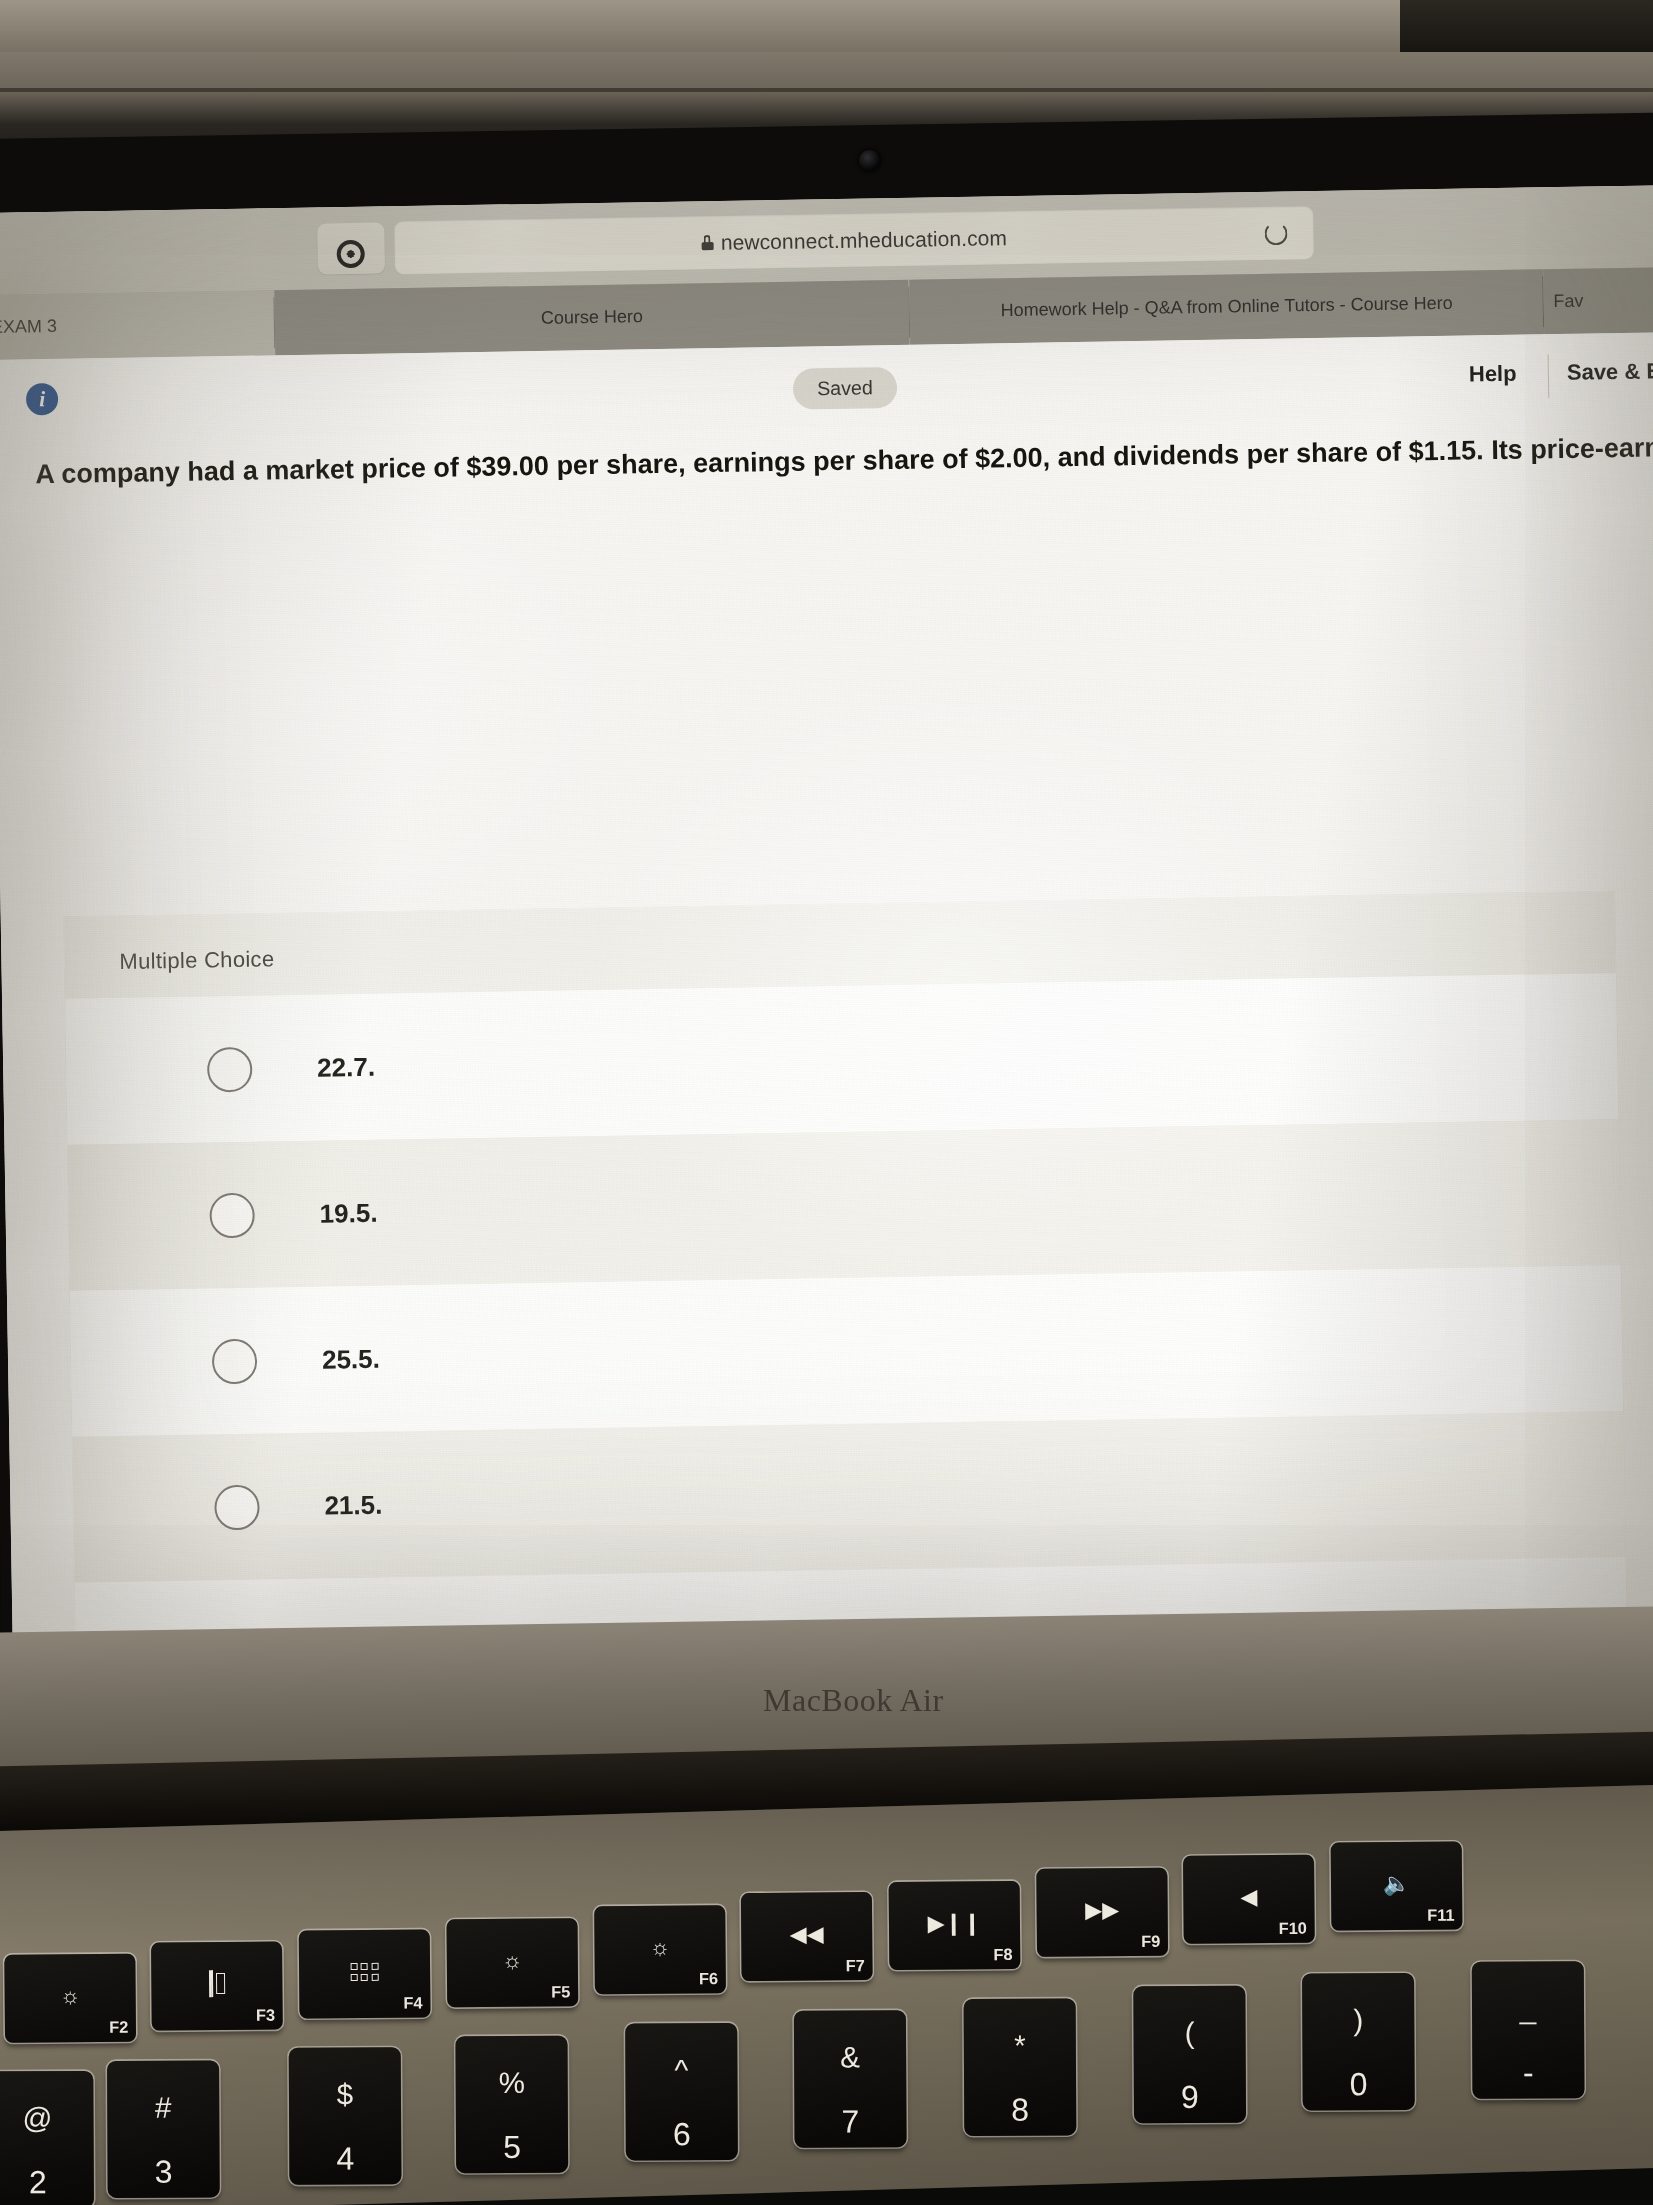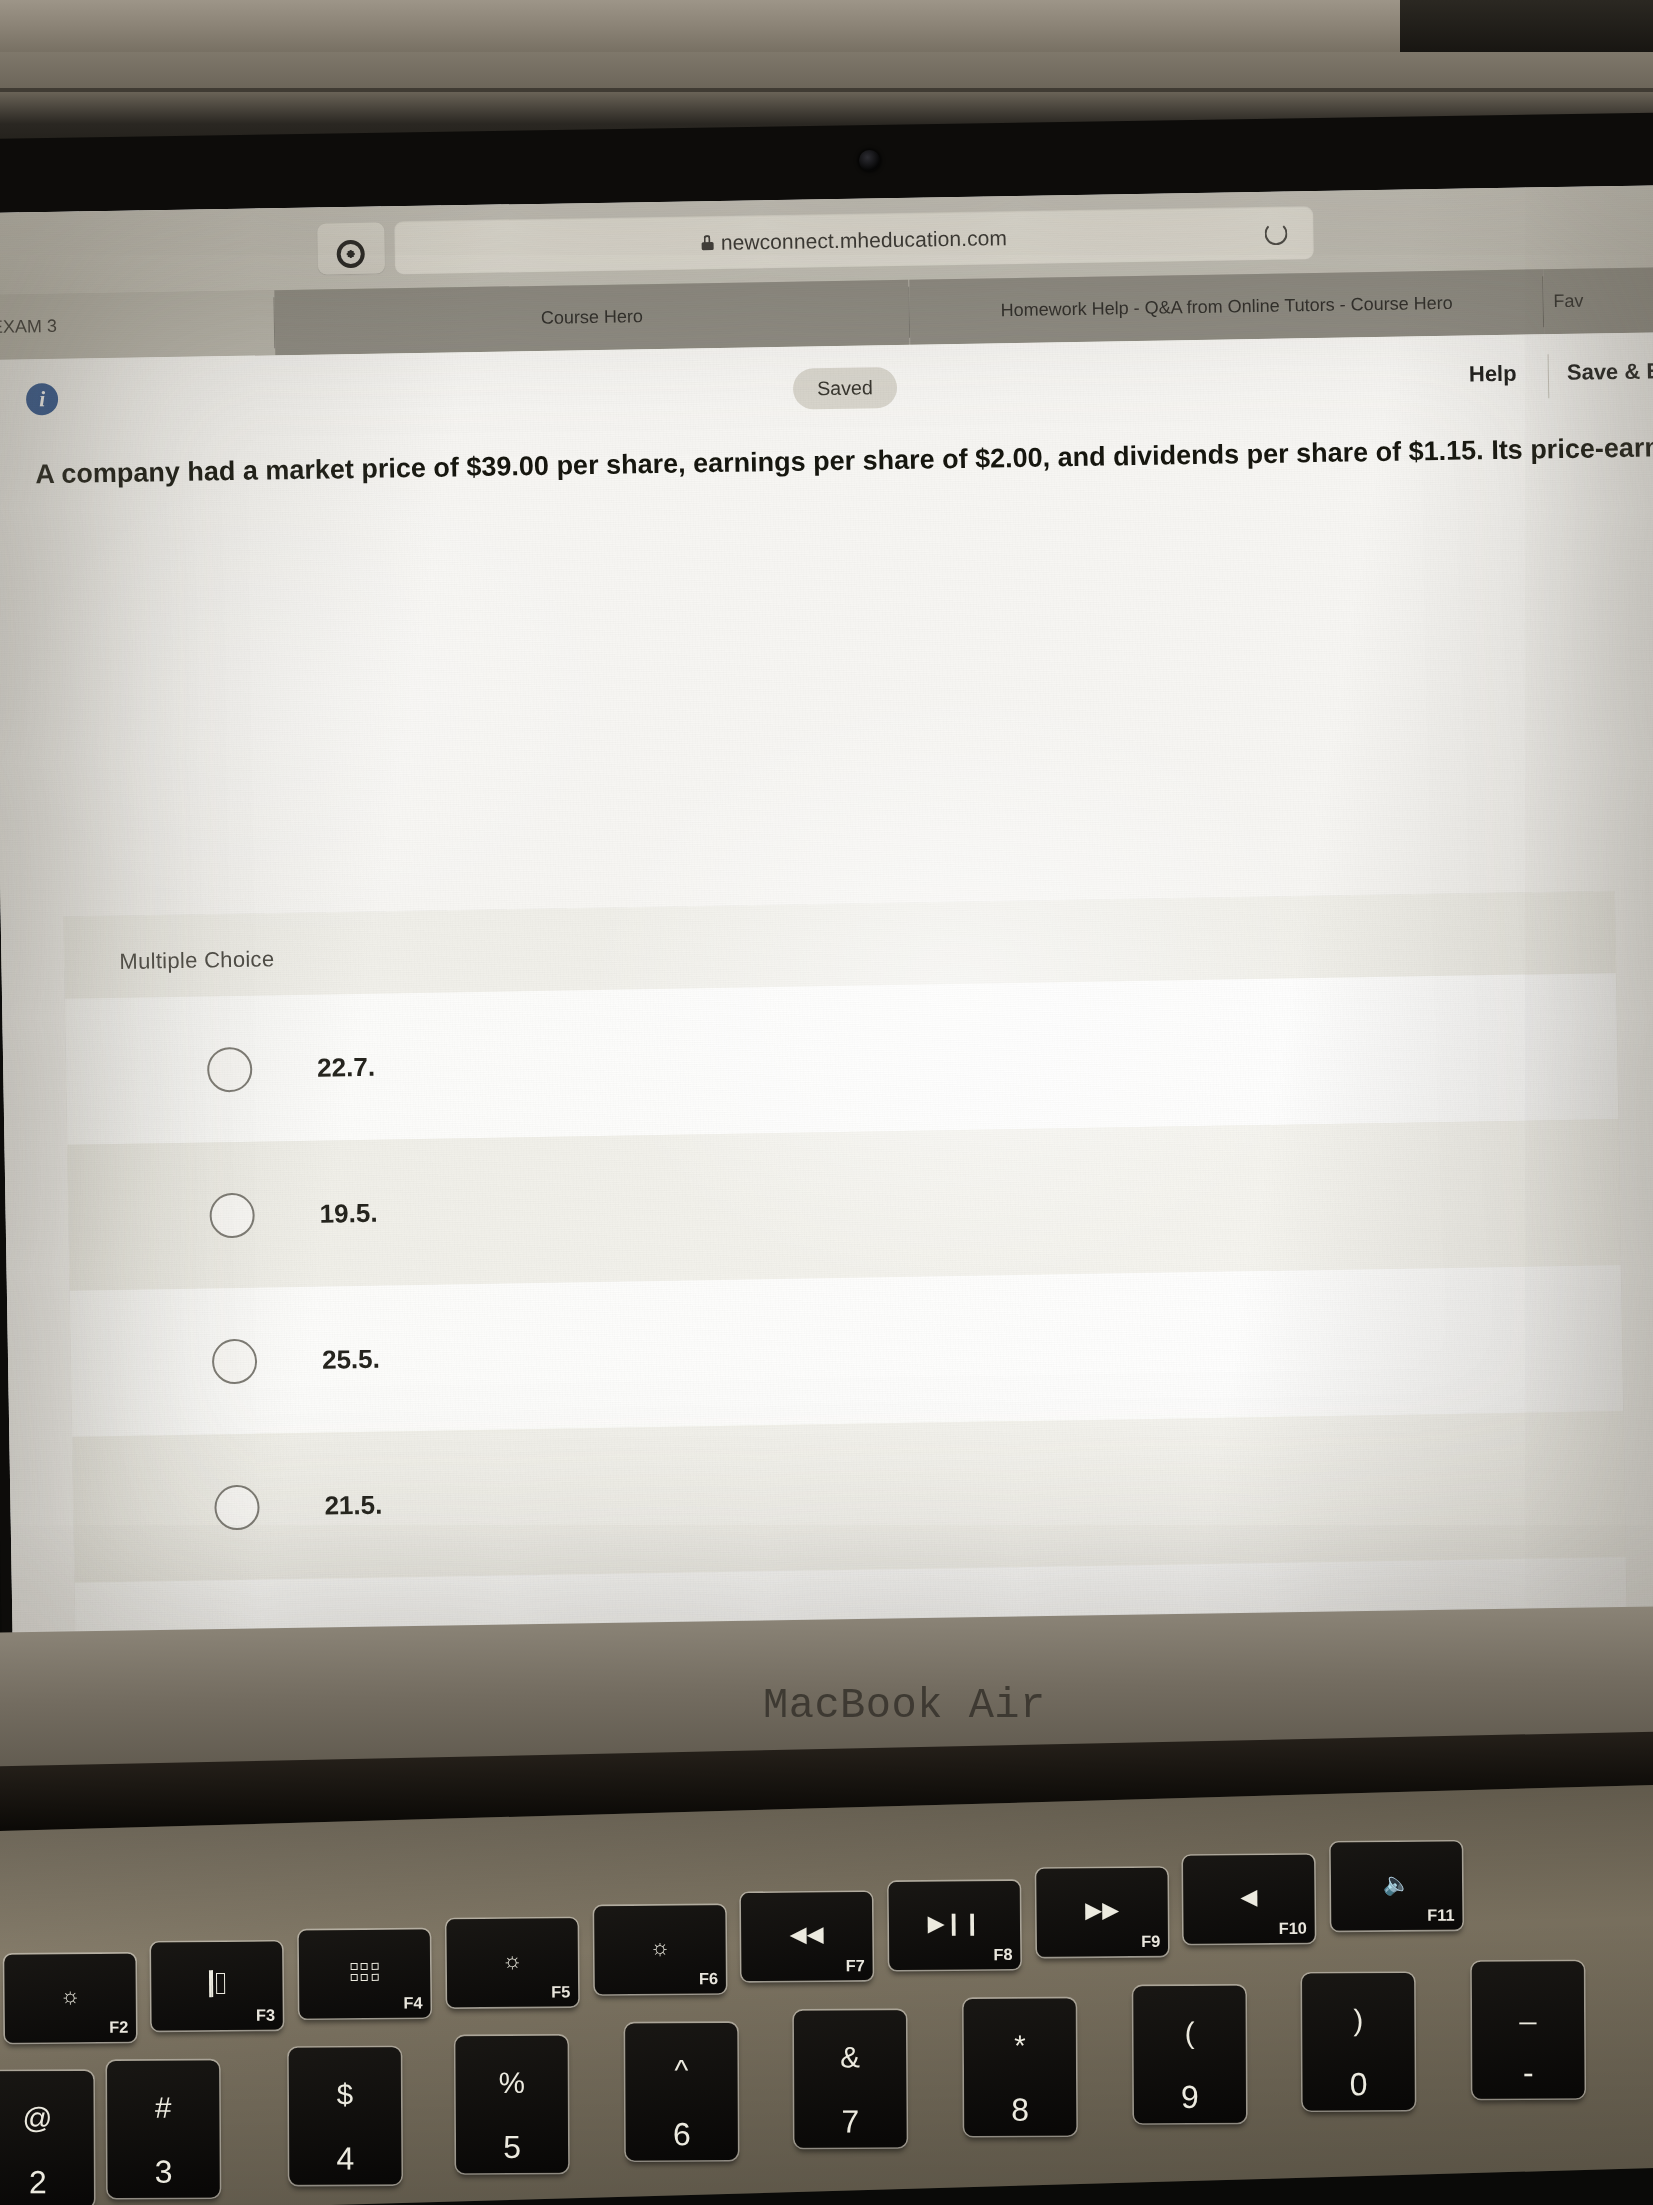--- a/index.html
+++ b/index.html
@@ -112,22 +112,22 @@
   .optlabel{margin-left:65px;font-size:26px;color:#25241e;font-weight:600;}
 
   
   .scanlines{position:absolute;inset:0;pointer-events:none;opacity:.18;
     background:repeating-linear-gradient(90deg,rgba(0,0,0,.05) 0 0.5px,rgba(255,255,255,0) 0.5px 1.6px);}
 
   
   .chin{position:absolute;left:-33px;top:1633px;width:1728px;height:159px;
     background:linear-gradient(180deg,#8a8376 0%,#736c60 45%,#5c564b 100%);
     transform:rotate(-0.9deg);transform-origin:0 0;}
-  .mbwordmark{position:absolute;left:763px;top:1682px;font-size:42px;color:#3a362f;
-    letter-spacing:0.5px;font-family:Liberation Mono, monospace;opacity:.92;}
+  .mbwordmark{position:absolute;left:763px;top:1682px;font-size:32px;color:#3a362f;
+    letter-spacing:0.5px;font-family:Liberation Serif, serif;opacity:.92;}
 
   
   .hinge{position:absolute;left:-33px;top:1767px;width:1728px;height:104px;
     background:linear-gradient(180deg,#241f19 0%,#0c0a07 60%,#000 100%);
     transform:rotate(-1.2deg);transform-origin:0 0;}
 
   
   .deck{position:absolute;left:-33px;top:1832px;width:1728px;height:383px;
     background:linear-gradient(170deg,#8d8472 0%,#7d7462 40%,#6d6554 100%);
     transform:rotate(-1.6deg);transform-origin:0 0;}

